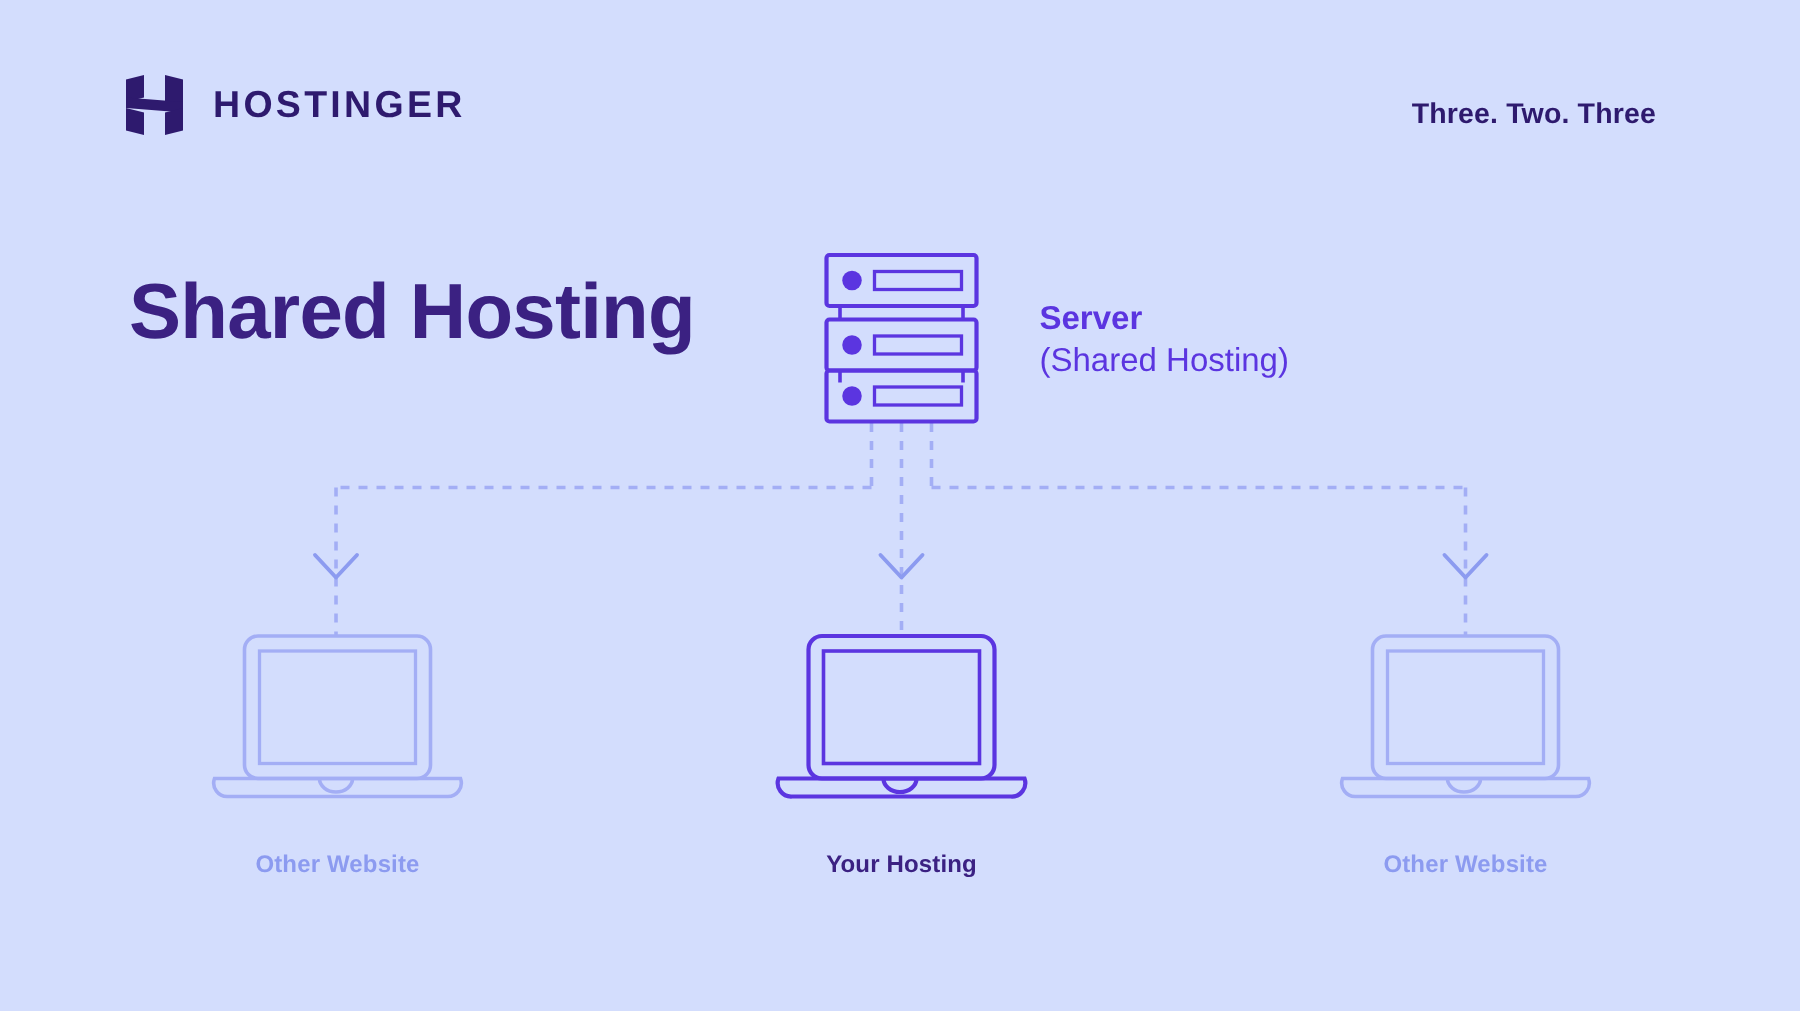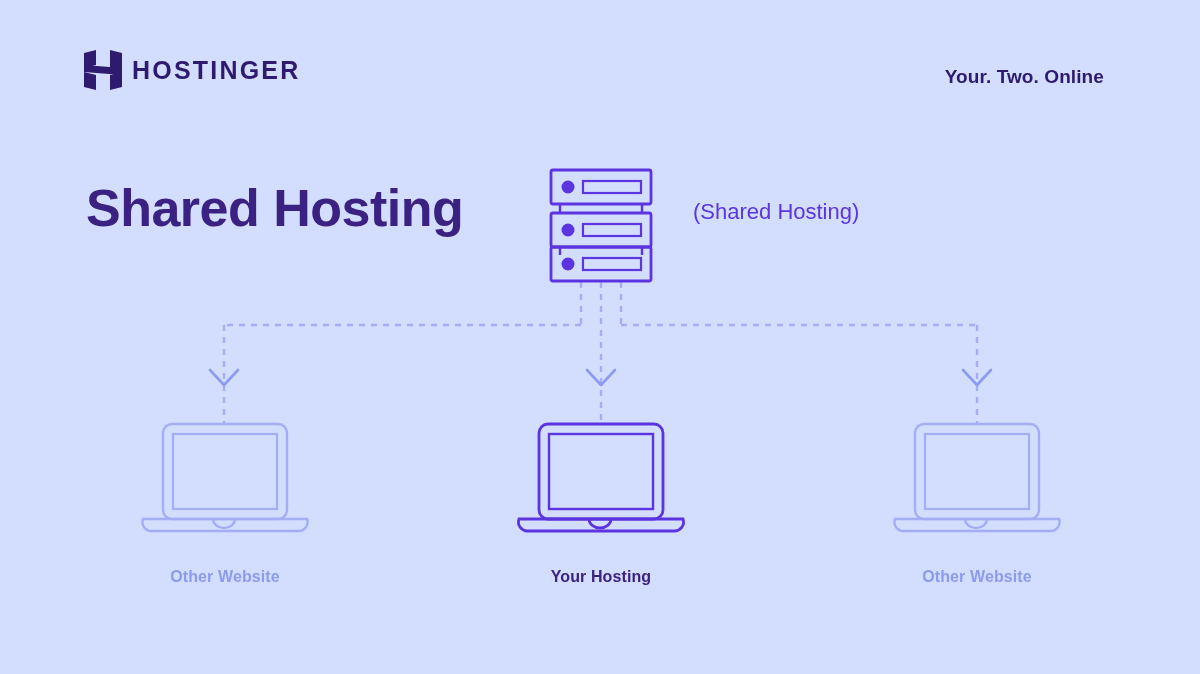--- a/index.html
+++ b/index.html
@@ -22,21 +22,21 @@
     background: #d3ddfd;
   }
 
   
   #brand {
     position: absolute;
     left: 84px;
     top: 50px;
     display: flex;
     align-items: center;
-    gap: 10px;
+    gap: 20px;
   }
   #brand-mark {
     width: 38px;
     height: 40px;
     display: block;
   }
   #brand-word {
     font-size: 25px;
     font-weight: bold;
     letter-spacing: 2.2px;
@@ -133,21 +133,21 @@
 
       <polygon points="0,15 38,18 38,25 0,22" fill="#2e1a6e"></polygon>
 
       <polygon points="0,22 12,25 12,40 0,37" fill="#2e1a6e"></polygon>
 
       <polygon points="26,25 38,22 38,37 26,40" fill="#2e1a6e"></polygon>
     </svg>
     <div id="brand-word">HOSTINGER</div>
   </div>
 
-  <div id="tagline">Your. Two. Online</div>
+  <div id="tagline">Three. Two. Three</div>
 
   <h1 id="page-title">Shared Hosting</h1>
 
   <svg id="diagram" viewBox="0 0 1200 674">
 
     <g stroke="#a3aef5" stroke-width="2.4" fill="none" stroke-dasharray="6 6">
 
       <path d="M 581 282 L 581 325"></path>
       <path d="M 621 282 L 621 325"></path>
 
@@ -205,20 +205,21 @@
 
     <g stroke="#a3aef5" stroke-width="2.4" fill="none">
       <rect x="915" y="424" width="124" height="95" rx="9"></rect>
       <rect x="925" y="434" width="104" height="75" stroke-width="2.2"></rect>
       <path d="M 895 519 L 1059 519 A 9 9 0 0 1 1050 531 L 904 531 A 9 9 0 0 1 895 519 Z"></path>
       <path d="M 965 519 A 11 9 0 0 0 987 519"></path>
     </g>
   </svg>
 
   <div id="server-caption">
+    <span class="cap-strong">Server</span>
     <span class="cap-sub">(Shared Hosting)</span>
   </div>
 
   <div id="label-left" class="node-label muted">Other Website</div>
   <div id="label-mid" class="node-label primary">Your Hosting</div>
   <div id="label-right" class="node-label muted">Other Website</div>
 
 </div>
 
 </body></html>

